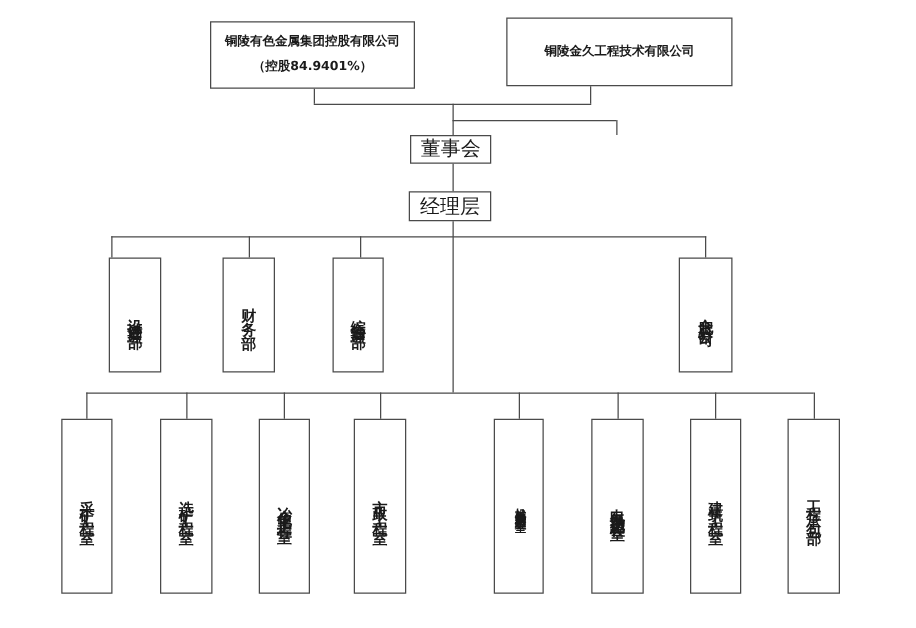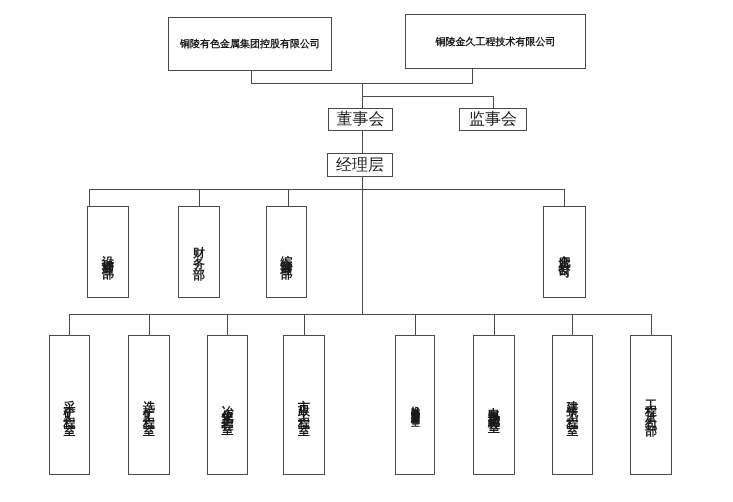--- a/index.html
+++ b/index.html
@@ -59,33 +59,31 @@
   .v { width: 1px; }
 </style>
 </head>
 <body>
 
 <div class="canvas">
 
   <div class="obox" style="left:168px; top:17px; width:164px; height:54px;">
     <div class="hbox-text">
       <div>铜陵有色金属集团控股有限公司</div>
+      <div>（控股84.9401%）</div>
     </div>
   </div>
   <div class="obox" style="left:389px; top:14px; width:181px; height:55px;margin-left:16px;">
     <div class="hbox-text">
       <div>铜陵金久工程技术有限公司</div>
     </div>
   </div>
 
   <div class="obox" style="left:328px; top:108px; width:65px; height:23px;">
     <span class="small-label">董事会</span>
-  </div>
-  <div class="obox" style="left:459px; top:108px; width:68px; height:23px;">
-    <span class="small-label">监事会</span>
   </div>
   <div class="obox" style="left:327px; top:153px; width:66px; height:24px;">
     <span class="small-label">经理层</span>
   </div>
 
   <div class="obox" style="left:87px; top:206px; width:42px; height:92px;">
     <span class="vtext sp3">设计管理部</span>
   </div>
   <div class="obox" style="left:178px; top:206px; width:42px; height:92px;">
     <span class="vtext sp11">财务部</span>

